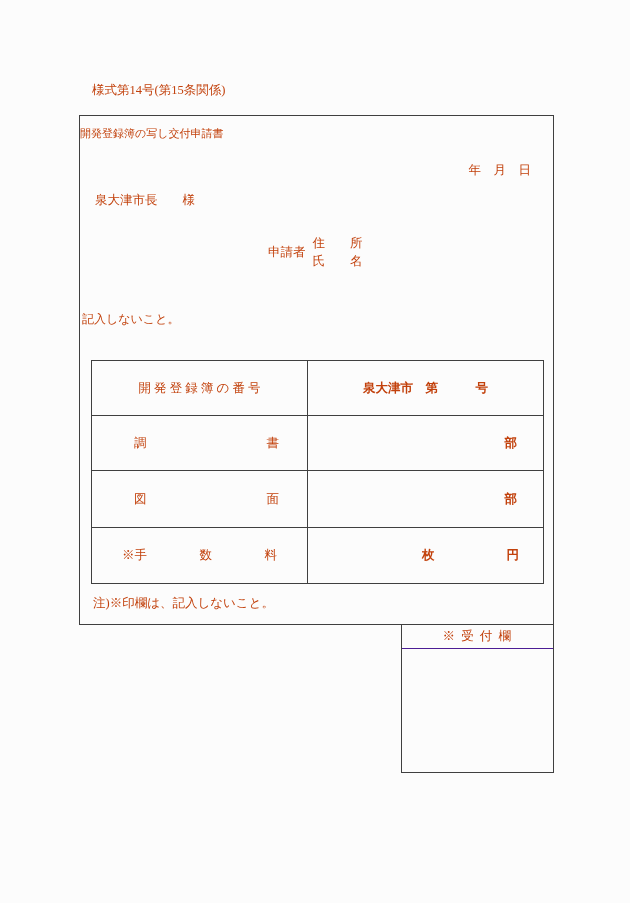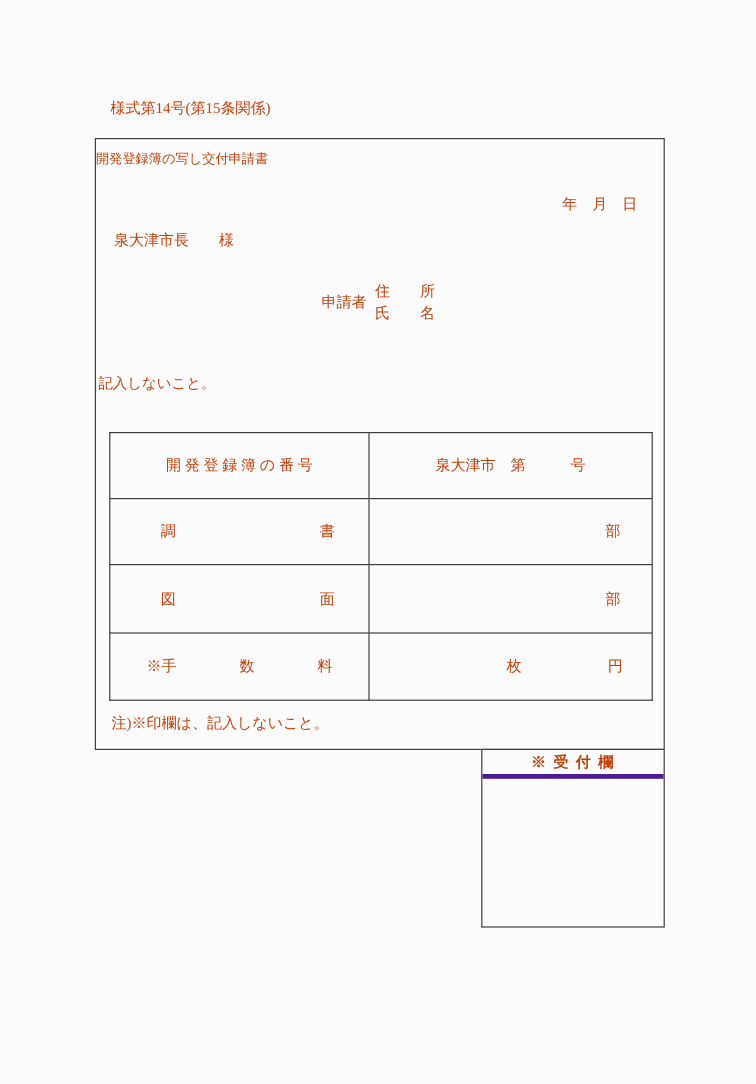--- a/index.html
+++ b/index.html
@@ -79,21 +79,21 @@
     width: 452px;
     border-collapse: collapse;
     table-layout: fixed;
     font-size: 12.5px;
   }
   .form-table td {
     border: 1px solid #3f3f3f;
     vertical-align: middle;
   }
   .col-left  { width: 216px; }
-  .col-right { width: 236px; }
+  .col-right { width: 236px; font-weight: bold; }
   .row-h1 { height: 55px; }
   .row-h2 { height: 55px; }
   .row-h3 { height: 57px; }
   .row-h4 { height: 56px; }
   .cell-center { text-align: center; }
   .cell-spread {
     padding: 0 28px 0 42px;
   }
   .cell-spread .spread-inner,
   .cell-fee .spread-inner {
@@ -124,26 +124,25 @@
     position: absolute;
     left: 401px;
     top: 624px;
     width: 153px;
     height: 149px;
     border: 1px solid #3f3f3f;
     background: #fcfcfc;
   }
   .reception-header {
     height: 24px;
-    border-bottom: 4px solid #4c1d95;
+    border-bottom: 1px solid #4c1d95;
     display: flex;
     align-items: center;
     justify-content: center;
     letter-spacing: 1.5px;
-    font-weight: bold;
   }
   .reception-blank { height: 124px; }
 </style>
 </head>
 <body>
 
 <div id="page">
 
   <div class="form-number">様式第14号(第15条関係)</div>
 

